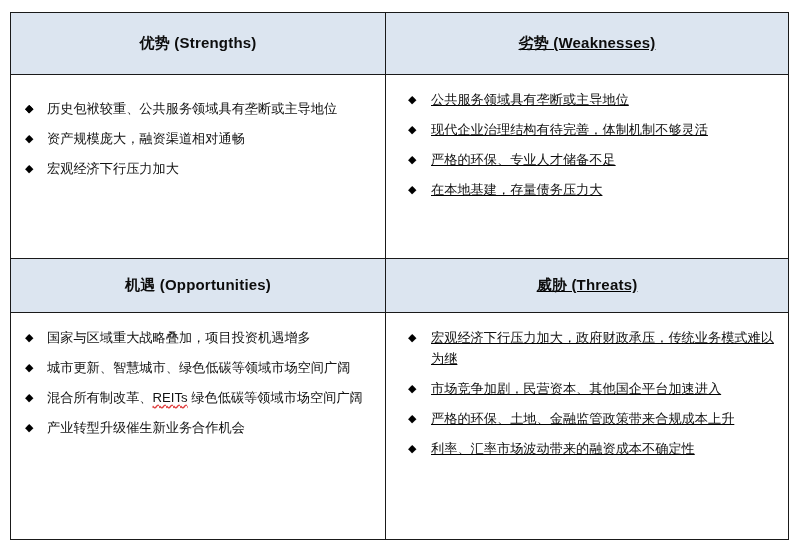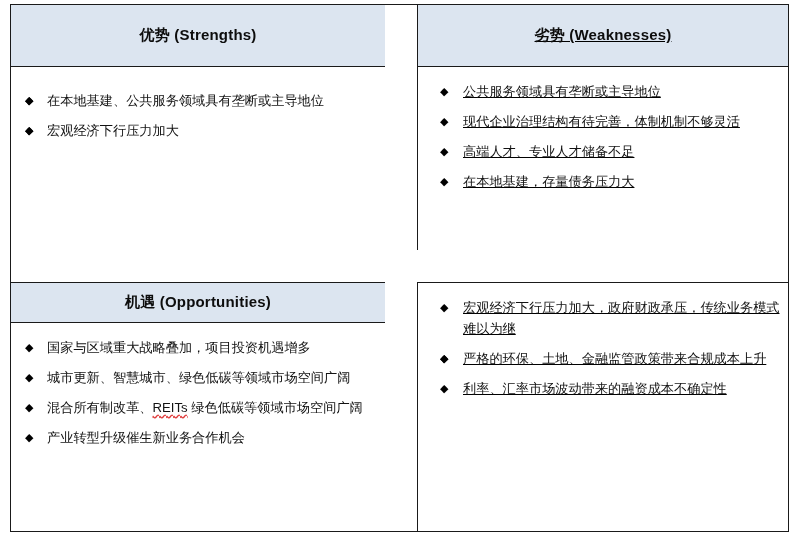--- a/index.html
+++ b/index.html
@@ -10,29 +10,28 @@
   body {
     width: 800px;
     height: 547px;
     font-family: "Liberation Sans", "DejaVu Sans", sans-serif;
     -webkit-font-smoothing: antialiased;
   }
 
   .swot-table {
     position: absolute;
     left: 10px;
-    top: 4px;
+    top: 12px;
     width: 779px;
     height: 528px;
     border: 1.5px solid #1a1a1a;
     box-sizing: border-box;
     display: grid;
     grid-template-columns: 374px 1fr;
     grid-template-rows: 245px 1fr;
-    gap: 32px;
   }
 
   .quadrant {
     display: flex;
     flex-direction: column;
     box-sizing: border-box;
     overflow: hidden;
     background: #ffffff;
   }
   .quadrant.col-right  { border-left: 1.5px solid #1a1a1a; text-decoration: underline; }
@@ -45,21 +44,21 @@
     display: flex;
     align-items: center;
     justify-content: center;
     font-weight: bold;
     font-size: 15px;
     color: #0d0d0d;
     letter-spacing: 0.2px;
     flex: 0 0 auto;
   }
   .q-header.tall { height: 62px; }
-  .q-header.short { height: 40px; }
+  .q-header.short { height: 54px; }
 
   .q-body {
     flex: 1 1 auto;
     padding: 14px 10px 8px 6px;
     box-sizing: border-box;
   }
   .q-body.right-pad { padding-left: 14px; padding-right: 6px; }
 
   ul.bullets {
     list-style: none;
@@ -99,24 +98,25 @@
 
   <div class="quadrant">
     <div class="q-header tall">优势 (Strengths)</div>
     <div class="q-body">
       <ul class="bullets">
         <li>
           <span class="bullet-marker">◆</span>
         </li>
         <li>
           <span class="bullet-marker">◆</span>
-          <span>在本地基建、公共服务领域具有垄断或主导地位</span>
+          <span>历史包袱较重、公共服务领域具有垄断或主导地位</span>
         </li>
         <li>
           <span class="bullet-marker">◆</span>
+          <span>资产规模庞大，融资渠道相对通畅</span>
         </li>
         <li>
           <span class="bullet-marker">◆</span>
           <span>宏观经济下行压力加大</span>
         </li>
       </ul>
     </div>
   </div>
 
   <div class="quadrant col-right">
@@ -126,21 +126,21 @@
         <li>
           <span class="bullet-marker">◆</span>
           <span>公共服务领域具有垄断或主导地位</span>
         </li>
         <li>
           <span class="bullet-marker">◆</span>
           <span>现代企业治理结构有待完善，体制机制不够灵活</span>
         </li>
         <li>
           <span class="bullet-marker">◆</span>
-          <span>高端人才、专业人才储备不足</span>
+          <span>严格的环保、专业人才储备不足</span>
         </li>
         <li>
           <span class="bullet-marker">◆</span>
           <span>在本地基建，存量债务压力大</span>
         </li>
       </ul>
     </div>
   </div>
 
   <div class="quadrant row-bottom">
@@ -161,28 +161,30 @@
         </li>
         <li>
           <span class="bullet-marker">◆</span>
           <span>产业转型升级催生新业务合作机会</span>
         </li>
       </ul>
     </div>
   </div>
 
   <div class="quadrant col-right row-bottom">
+    <div class="q-header short">威胁 (Threats)</div>
     <div class="q-body right-pad">
       <ul class="bullets">
         <li>
           <span class="bullet-marker">◆</span>
           <span>宏观经济下行压力加大，政府财政承压，传统业务模式难以为继</span>
         </li>
         <li>
           <span class="bullet-marker">◆</span>
+          <span>市场竞争加剧，民营资本、其他国企平台加速进入</span>
         </li>
         <li>
           <span class="bullet-marker">◆</span>
           <span>严格的环保、土地、金融监管政策带来合规成本上升</span>
         </li>
         <li>
           <span class="bullet-marker">◆</span>
           <span>利率、汇率市场波动带来的融资成本不确定性</span>
         </li>
       </ul>

